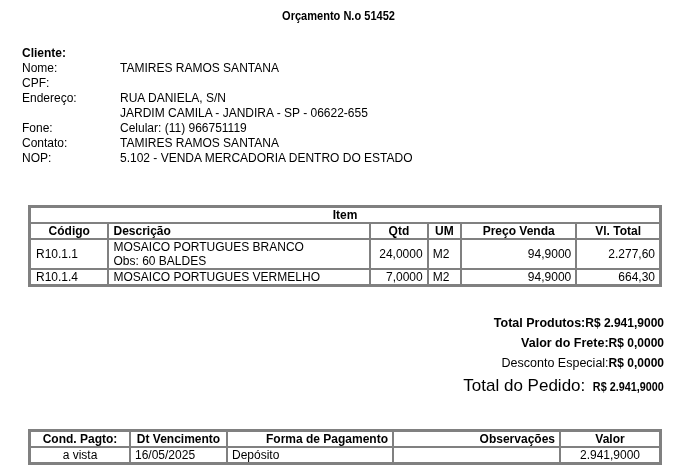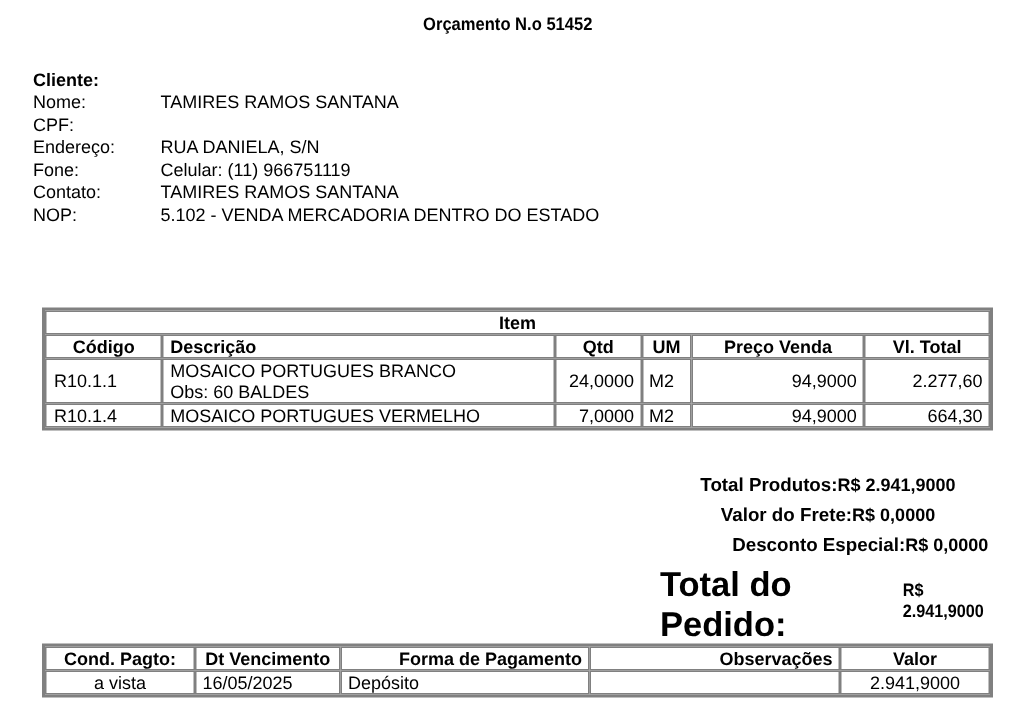--- a/index.html
+++ b/index.html
@@ -6,46 +6,46 @@
     body {
       width: 677px; height: 474px; position: relative; overflow: hidden;
       font-family: "Liberation Sans", sans-serif; font-size: 12px; color: #000;
     }
     .title {
       position: absolute; top: 9px; left: 0; width: 677px; text-align: center;
       font-weight: bold; font-size: 12px;
       transform: scaleX(0.92);
     }
     .client { position: absolute; left: 22px; top: 46px; }
-    .client-row { display: flex; height: 15px; line-height: 15px; }
+    .client-row { display: flex; height: 15px; line-height: 15px; gap: 13px; }
     .client-label { width: 85px; }
     .client-value { }
     .bold { font-weight: bold; }
 
     table.grid {
       position: absolute; border-collapse: separate; border-spacing: 0;
       border: 2px solid #808080; border-right-color: #808080; border-bottom-color: #808080;
       font-size: 12px;
     }
     table.grid td, table.grid th {
       border: 1px solid #808080; padding: 0 4px; line-height: 14px; height: 14px;
     }
     table.grid th { font-weight: bold; text-align: center; }
     .items { left: 28px; top: 205px; width: 634px; }
     .items th.span { text-align: center; }
     .items td.c-code { padding-left: 5px; }
     .r { text-align: right; }
     .c { text-align: center; }
 
     .totals { position: absolute; left: 440px; top: 316px; width: 224px; }
-    .tot-row { display: flex; justify-content: center; align-items: baseline; }
+    .tot-row { display: flex; justify-content: flex-end; align-items: baseline; }
     .tot-row .lbl { font-weight: bold; font-size: 12.5px; }
     .tot-row .val { font-weight: bold; font-size: 12px; }
-    .tot-row.normal .lbl { font-weight: bold; margin-left: 43px; }
-    .tot-row.big .lbl { font-size: 23px; font-weight: bold; }
+    .tot-row.normal .lbl { font-weight: normal; margin-left: 43px; }
+    .tot-row.big .lbl { font-size: 17px; font-weight: normal; }
     .tot-row.big .val { font-size: 12px; font-weight: bold; transform: scaleX(0.9); transform-origin: right; }
 
     .pay { left: 28px; top: 429px; width: 634px; }
     .pay th, .pay td { transform-origin: left; }
   </style>
 </head>
 <body>
 
 <div class="title">Orçamento N.o 51452</div>
 
@@ -57,20 +57,24 @@
     <span class="client-label">Nome:</span>
     <span class="client-value">TAMIRES RAMOS SANTANA</span>
   </div>
   <div class="client-row">
     <span class="client-label">CPF:</span>
     <span class="client-value"></span>
   </div>
   <div class="client-row">
     <span class="client-label">Endereço:</span>
     <span class="client-value">RUA DANIELA, S/N</span>
+  </div>
+  <div class="client-row">
+    <span class="client-label"></span>
+    <span class="client-value">JARDIM CAMILA - JANDIRA - SP - 06622-655</span>
   </div>
   <div class="client-row">
     <span class="client-label">Fone:</span>
     <span class="client-value">Celular: (11) 966751119</span>
   </div>
   <div class="client-row">
     <span class="client-label">Contato:</span>
     <span class="client-value">TAMIRES RAMOS SANTANA</span>
   </div>
   <div class="client-row">

